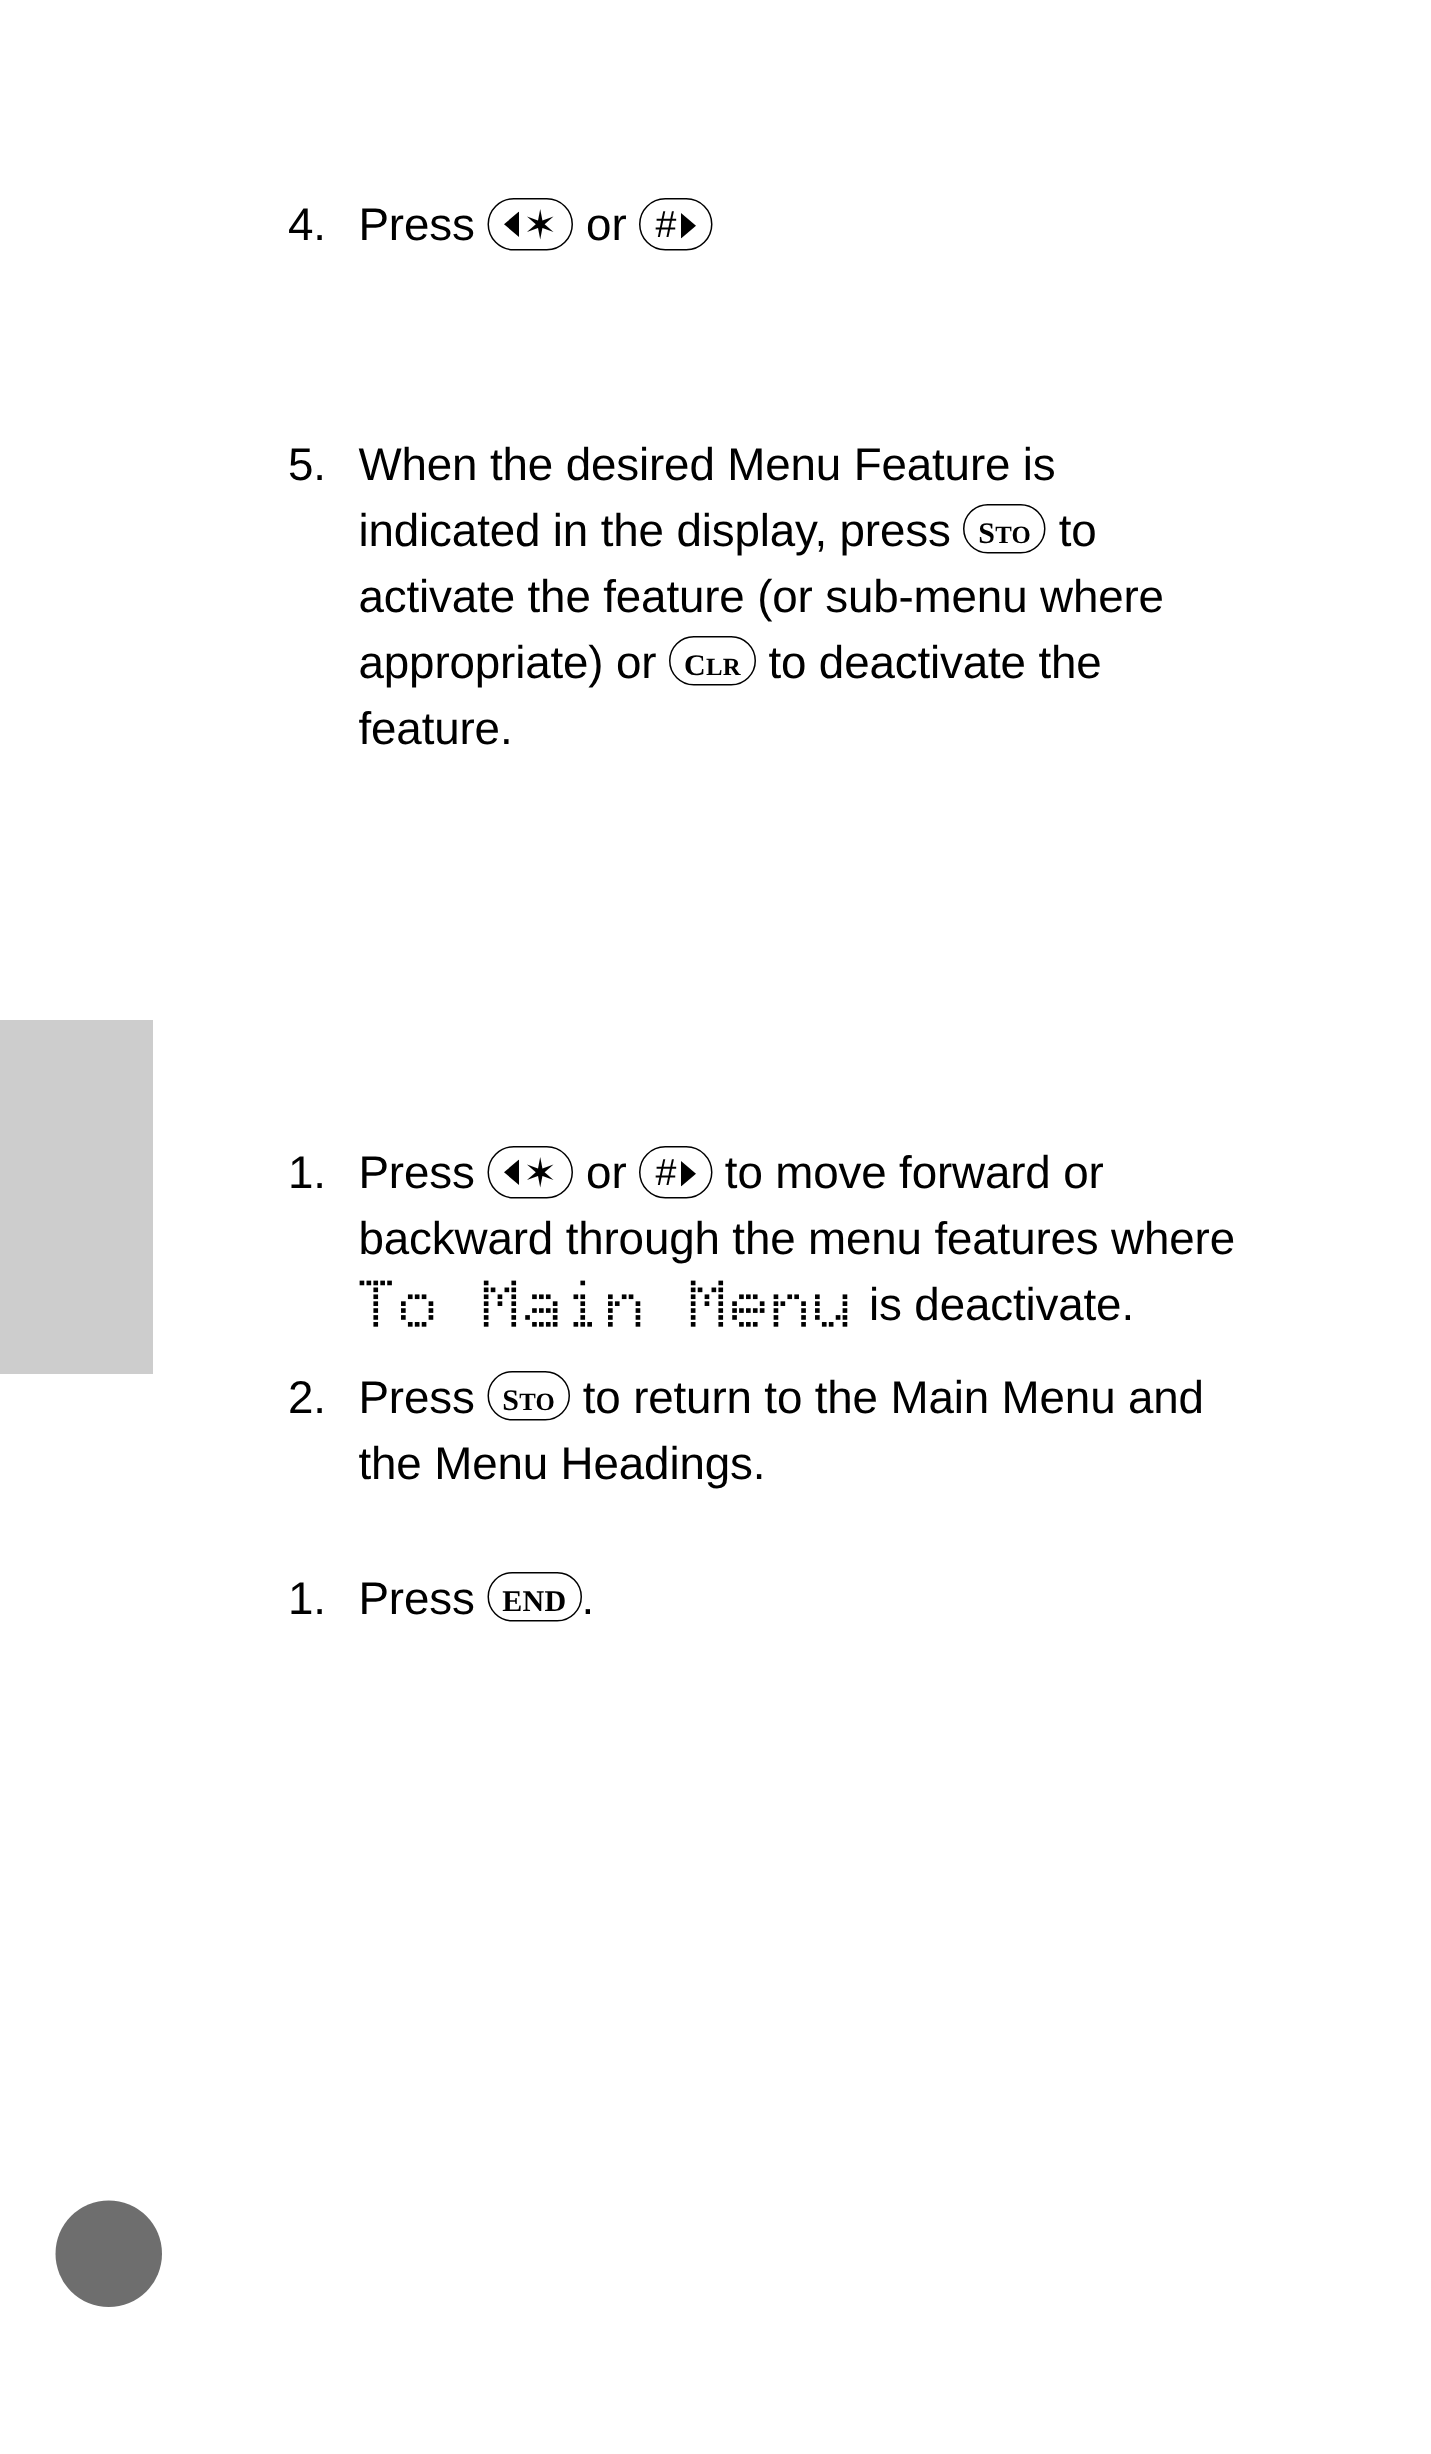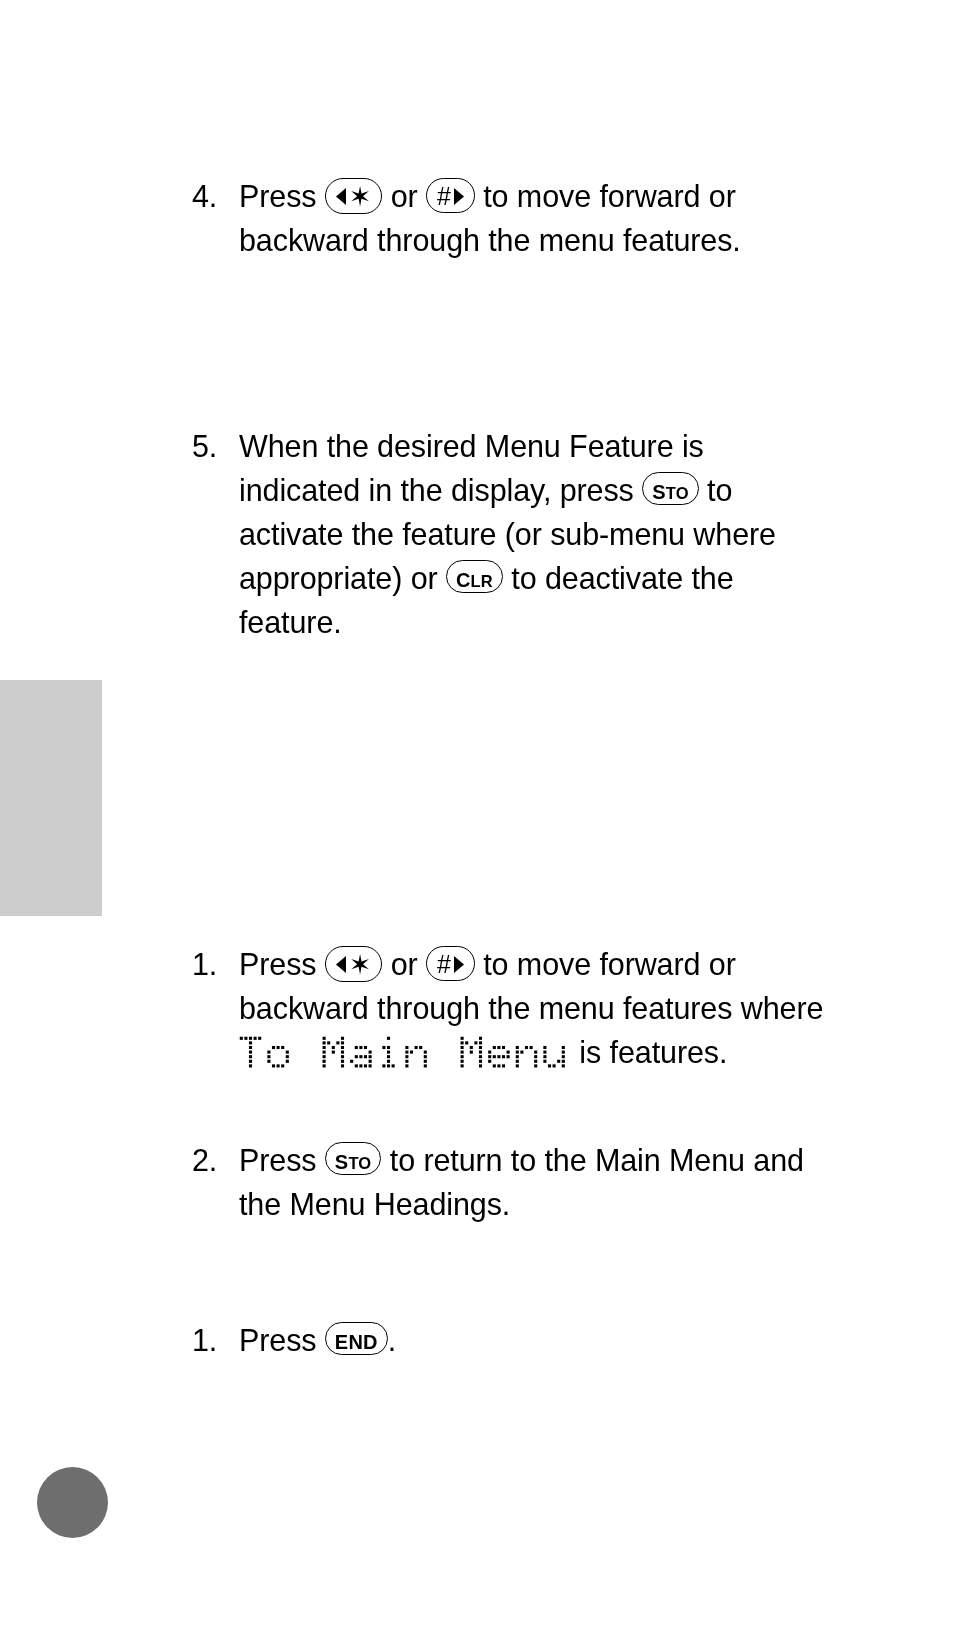--- a/index.html
+++ b/index.html
@@ -68,36 +68,35 @@
     left: 0;
     top: 0;
     width: 40px;
     text-align: left;
     font-size: 30.5px;
     line-height: 44px;
   }
 
   .step-body {
     display: block;
-    margin-top: 46px;
   }
 
   
   .key {
     display: inline-block;
     border: 1.6px solid #000000;
     border-radius: 999px;
     line-height: 1;
     vertical-align: 2px;
     white-space: nowrap;
     background: #ffffff;
   }
 
   .key-text {
-    font-family: Liberation Sans, sans-serif;
+    font-family: Liberation Serif, serif;
     font-weight: bold;
     padding: 4px 9px 5px 9px;
     font-size: 20px;
     letter-spacing: 0.2px;
   }
 
   
   .key-text .cap { font-size: 20px; }
   .key-text .sml { font-size: 16.5px; }
 
@@ -157,21 +156,21 @@
       <span class="step-body"><span>Press </span><span class="key"><span class="key-glyph">
               <svg width="11" height="17" viewBox="0 0 11 17" aria-hidden="true">
                 <polygon points="10,0 10,17 0,8.5" fill="#000"></polygon>
               </svg>
               <span class="star">✶</span>
             </span></span><span> or </span><span class="key"><span class="key-glyph">
               <span class="hash">#</span>
               <svg width="11" height="17" viewBox="0 0 11 17" aria-hidden="true">
                 <polygon points="1,0 1,17 11,8.5" fill="#000"></polygon>
               </svg>
-            </span></span><span> to move forward or backward through the menu features.</span></span>
+            </span></span></span>
     </div>
 
     <div class="gap-lg"></div>
 
     <div class="step">
       <span class="step-num">5.</span>
       <span class="step-body"><span>When the desired Menu Feature is indicated in the display, press </span><span class="key"><span class="key-text"><span class="cap">S</span><span class="sml">TO</span></span></span><span> to activate the feature (or sub-menu where appropriate) or </span><span class="key"><span class="key-text"><span class="cap">C</span><span class="sml">LR</span></span></span><span> to deactivate the feature.</span></span>
     </div>
 
     <div style="height:252px"></div>
@@ -314,21 +313,21 @@
               <rect x="304.35" y="14.55" width="3.1" height="3.1" fill="#000"></rect>
               <rect x="322.75" y="14.55" width="3.1" height="3.1" fill="#000"></rect>
               <rect x="304.35" y="19.15" width="3.1" height="3.1" fill="#000"></rect>
               <rect x="322.75" y="19.15" width="3.1" height="3.1" fill="#000"></rect>
               <rect x="304.35" y="23.75" width="3.1" height="3.1" fill="#000"></rect>
               <rect x="318.15" y="23.75" width="3.1" height="3.1" fill="#000"></rect>
               <rect x="322.75" y="23.75" width="3.1" height="3.1" fill="#000"></rect>
               <rect x="308.95" y="28.35" width="3.1" height="3.1" fill="#000"></rect>
               <rect x="313.55" y="28.35" width="3.1" height="3.1" fill="#000"></rect>
               <rect x="322.75" y="28.35" width="3.1" height="3.1" fill="#000"></rect>
-            </svg></span><span> is features.</span></span>
+            </svg></span><span> is deactivate.</span></span>
     </div>
 
     <div class="gap-sm"></div>
 
     <div class="step">
       <span class="step-num">2.</span>
       <span class="step-body"><span>Press </span><span class="key"><span class="key-text"><span class="cap">S</span><span class="sml">TO</span></span></span><span> to return to the Main Menu and the Menu Headings.</span></span>
     </div>
 
     <div class="gap-md"></div>

